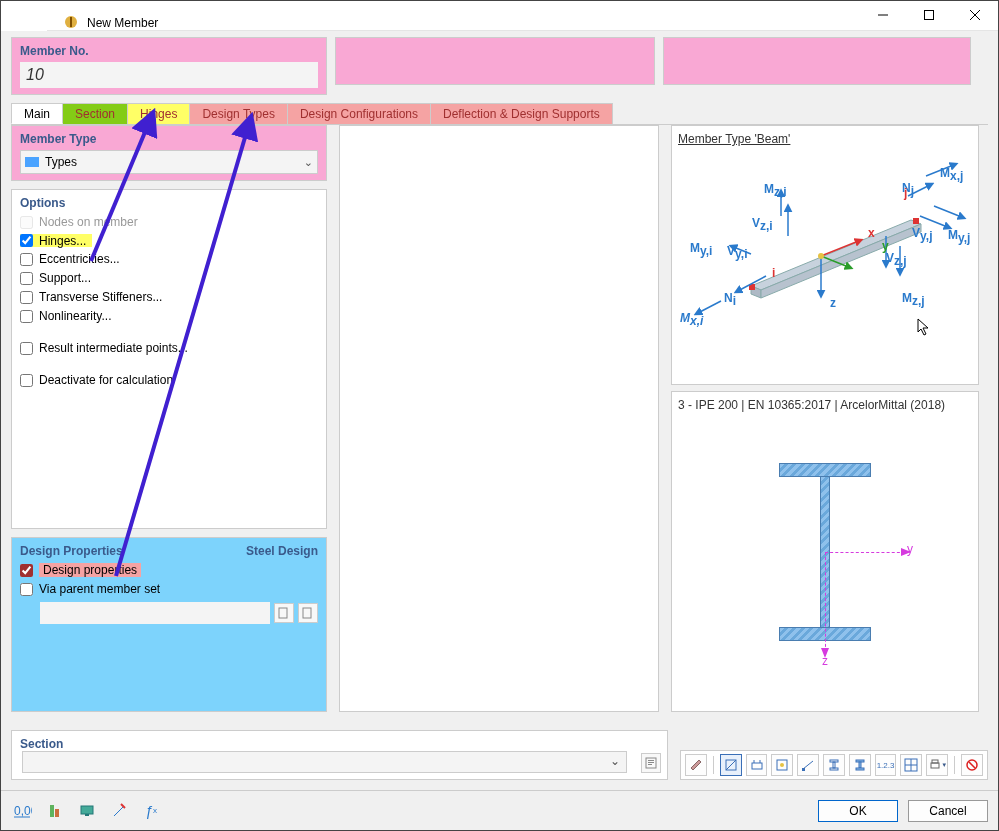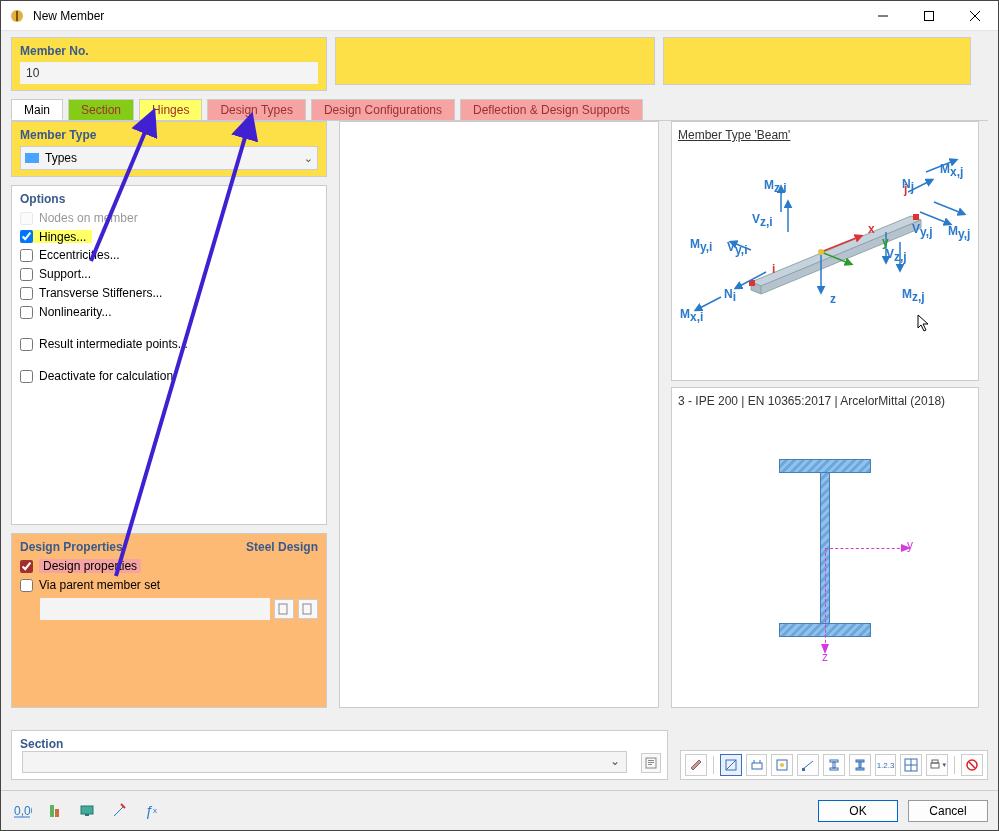--- a/index.html
+++ b/index.html
@@ -1,35 +1,35 @@
 <!DOCTYPE html>
 <html><head>
 <meta charset="utf-8">
 <style>
   * { box-sizing: border-box; margin: 0; padding: 0; font-family: "Segoe UI", Tahoma, sans-serif; font-size: 12px; }
   body { background: #fff; width: 999px; height: 831px; position: relative; overflow: hidden; border: 1px solid #444; }
 
   
-  .titlebar { height: 30px; display: flex; align-items: center; padding-left: 8px; border-bottom: 1px solid #e5e5e5; }
+  .titlebar { height: 30px; display: flex; align-items: flex-end; padding-left: 16px; border-bottom: 1px solid #e5e5e5; margin-left: 46px; }
   .titlebar .icon { width: 16px; height: 16px; margin-right: 8px; }
   .titlebar .title { flex: 1; color: #000; }
   .winbtn { width: 46px; height: 30px; display: flex; align-items: center; justify-content: center; }
   .winbtn svg { width: 10px; height: 10px; }
 
   
   .content { position: absolute; top: 30px; left: 0; right: 0; bottom: 40px; padding: 6px 10px 6px 10px; background: #f0f0f0; }
 
   
   .top-row { display: flex; gap: 8px; margin-bottom: 8px; }
-  .panel { background: #fde047; border: 1px solid #ccc; padding: 6px 8px; }
+  .panel { background: #f9a8d4; border: 1px solid #ccc; padding: 6px 8px; }
   .label-hdr { color: #3a5a8b; font-weight: 600; font-size: 12px; margin-bottom: 4px; }
-  .input-flat { background: #f4f4f4; border: none; padding: 4px 6px; width: 100%; color: #333; font-size: 12px; }
-
-  
-  .tabs { display: flex; height: 22px; margin-bottom: 0; border-bottom: 1px solid #ccc; gap: 6px; }
+  .input-flat { background: #f4f4f4; border: none; padding: 4px 6px; width: 100%; color: #333; font-size: 16px; font-style: italic; }
+
+  
+  .tabs { display: flex; height: 22px; margin-bottom: 0; border-bottom: 1px solid #ccc; }
   .tab { padding: 3px 12px; border: 1px solid #ccc; border-bottom: none; margin-right: -1px; background: #84cc16; cursor: pointer; color: #a03030; }
   .tab.active { background: #fff; color: #000; position: relative; z-index: 2; border-bottom: 1px solid #fff; }
   .tab.yellow { background: #ffff66; }
   .tab.pink { background: #f5a3a3; }
 
   
   .body-row { display: flex; gap: 12px; }
   .col-left { width: 316px; display: flex; flex-direction: column; gap: 8px; }
   .col-mid { width: 320px; background: #fff; border: 1px solid #ccc; }
   .col-right { width: 308px; display: flex; flex-direction: column; gap: 6px; }
@@ -41,21 +41,21 @@
   .combo .chev { color: #555; font-size: 11px; }
 
   .chk-row { display: flex; align-items: center; margin: 5px 0; }
   .chk-row input { margin-right: 6px; width: 13px; height: 13px; }
   .chk-row.disabled { color: #999; }
   .chk-row.disabled input { opacity: .5; }
   .chk-row.hl-yellow { background: #ffff66; display: inline-flex; padding-right: 6px; }
   .chk-row.hl-pink label { background: #f5a3a3; padding: 0 4px; }
 
   .options-panel { background:#fff; border:1px solid #ccc; padding:6px 8px; height: 340px; }
-  .design-panel { background:#fdba74; border:1px solid #ccc; padding:6px 8px; height: 175px; }
+  .design-panel { background:#7dd3fc; border:1px solid #ccc; padding:6px 8px; height: 175px; }
 
   .right-link { float: right; color: #3a5a8b; }
 
   .icon-btn { width: 20px; height: 20px; border: 1px solid #ccc; background: #f8f8f8; display: inline-flex; align-items: center; justify-content: center; margin-left: 4px; }
 
   .preview-top { background: #fff; border: 1px solid #ccc; height: 260px; position: relative; padding: 6px; }
   .preview-bot { background: #fff; border: 1px solid #ccc; flex: 1; position: relative; padding: 6px; height: 306px; }
 
   
   .comment-panel { position: absolute; left: 10px; right: 330px; bottom: 10px; height: 50px; background: #fff; border: 1px solid #ccc; padding: 6px 8px; }
@@ -272,21 +272,21 @@
           <line x1="244" y1="70" x2="274" y2="82" stroke="#2a7acc" stroke-width="1.5" marker-end="url(#ab)"></line>
           <line x1="224" y1="100" x2="224" y2="128" stroke="#2a7acc" stroke-width="1.5" marker-end="url(#ab)"></line>
           <line x1="210" y1="90" x2="210" y2="120" stroke="#2a7acc" stroke-width="1.5" marker-end="url(#ab)"></line>
           <line x1="258" y1="60" x2="288" y2="72" stroke="#2a7acc" stroke-width="1.5" marker-end="url(#ab)"></line>
         </svg>
         <span class="beam-label" style="top:56px; left:92px;"><span>M</span><sub>z,i</sub></span>
         <span class="beam-label" style="top:90px; left:80px;"><span>V</span><sub>z,i</sub></span>
         <span class="beam-label" style="top:115px; left:18px;"><span>M</span><sub>y,i</sub></span>
         <span class="beam-label" style="top:118px; left:55px;"><span>V</span><sub>y,i</sub></span>
         <span class="beam-label" style="top:165px; left:52px;"><span>N</span><sub>i</sub></span>
-        <span class="beam-label" style="top:185px; left:8px;"><span>M</span><sub>x,i</sub></span>
+        <span class="beam-label" style="top:185px; left:8px;font-style:italic;"><span>M</span><sub>x,i</sub></span>
         <span class="beam-label" style="top:140px; left:100px; color:#d33;">i</span>
 
         <span class="beam-label" style="top:40px; left:268px;"><span>M</span><sub>x,j</sub></span>
         <span class="beam-label" style="top:55px; left:230px;"><span>N</span><sub>j</sub></span>
         <span class="beam-label" style="top:100px; left:240px;"><span>V</span><sub>y,j</sub></span>
         <span class="beam-label" style="top:102px; left:276px;"><span>M</span><sub>y,j</sub></span>
         <span class="beam-label" style="top:125px; left:214px;"><span>V</span><sub>z,j</sub></span>
         <span class="beam-label" style="top:165px; left:230px;"><span>M</span><sub>z,j</sub></span>
         <span class="beam-label" style="top:60px; left:232px; color:#d33;">j</span>
         <span class="beam-label" style="top:100px; left:196px; color:#d33;">x</span>

